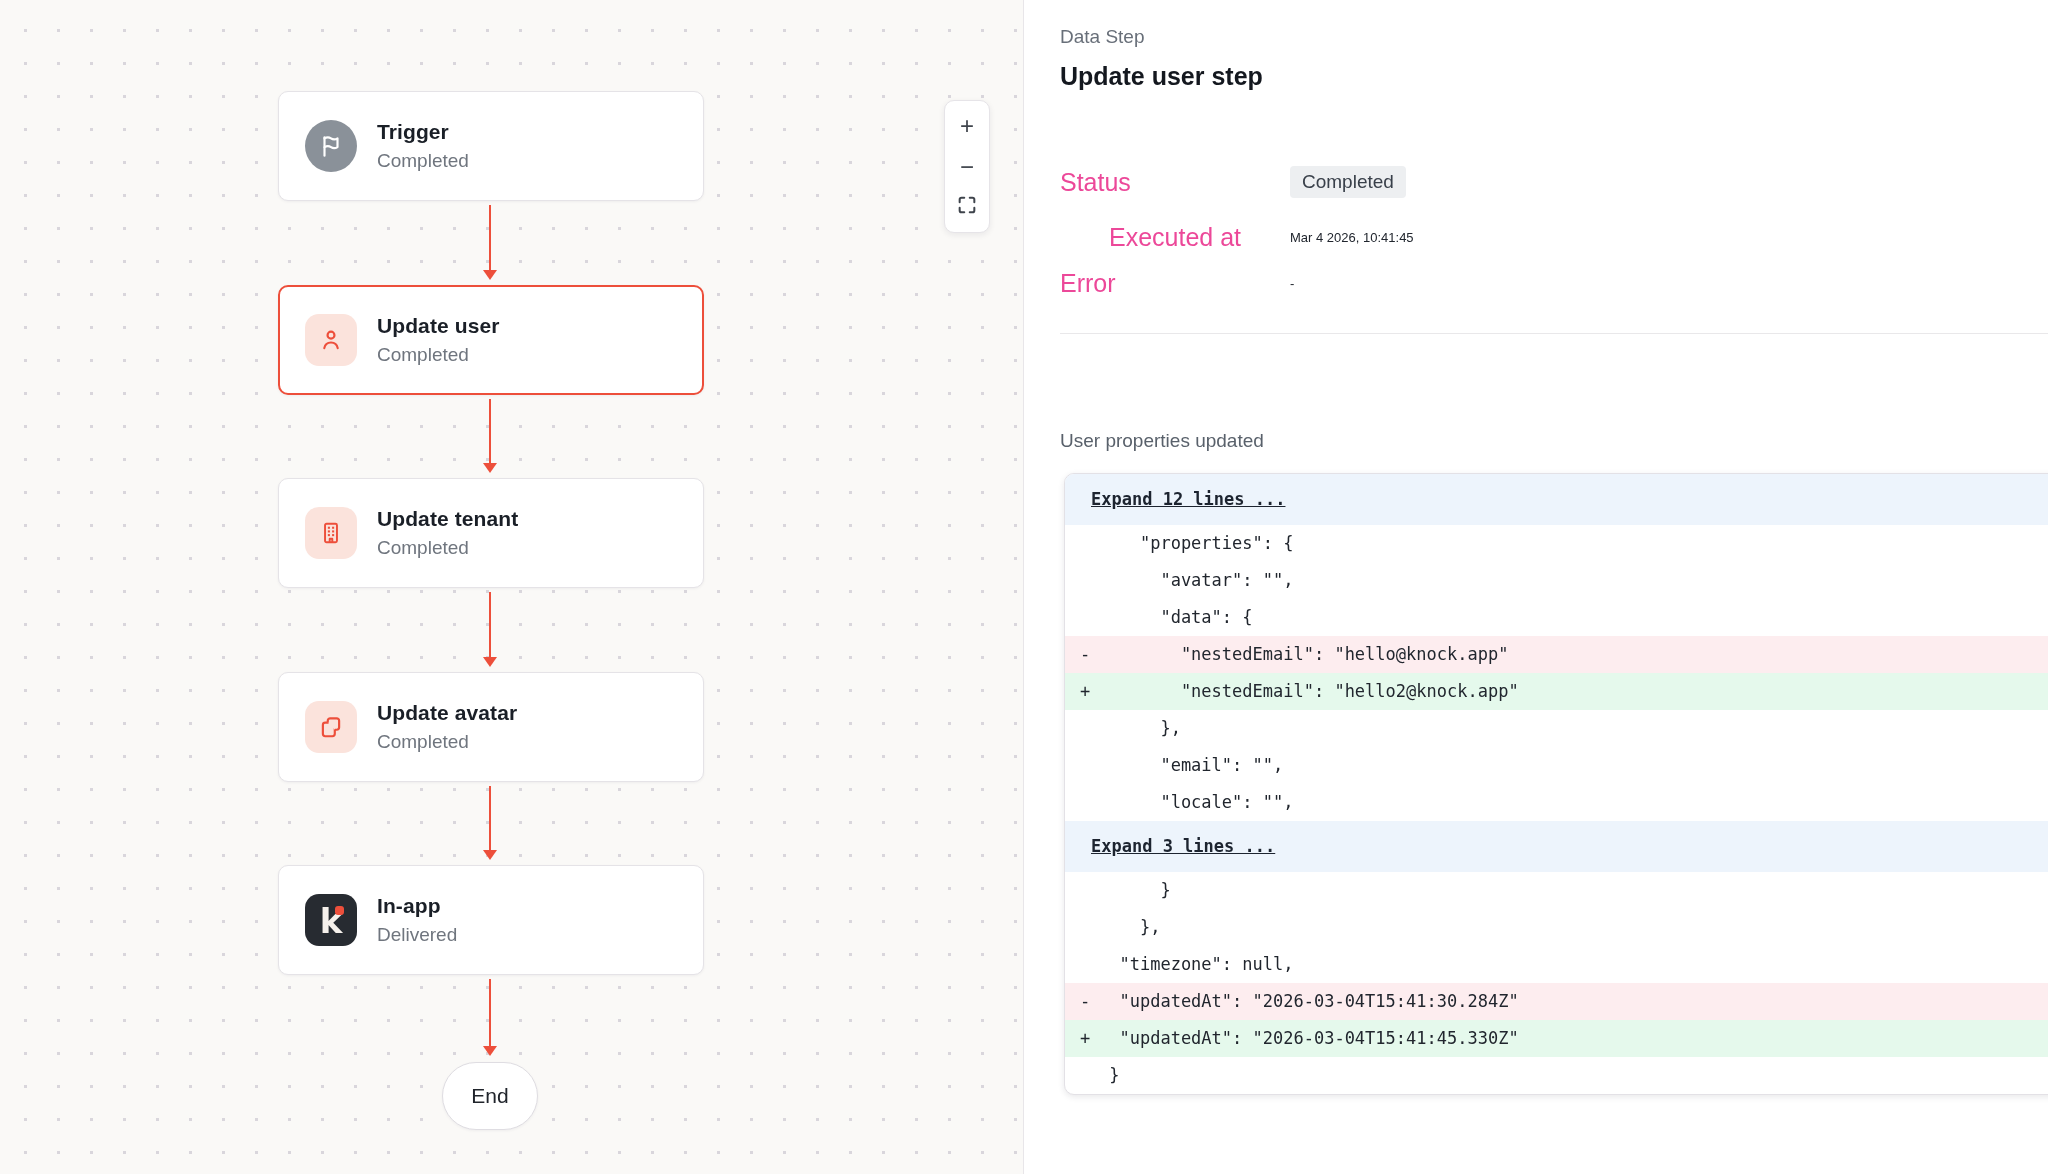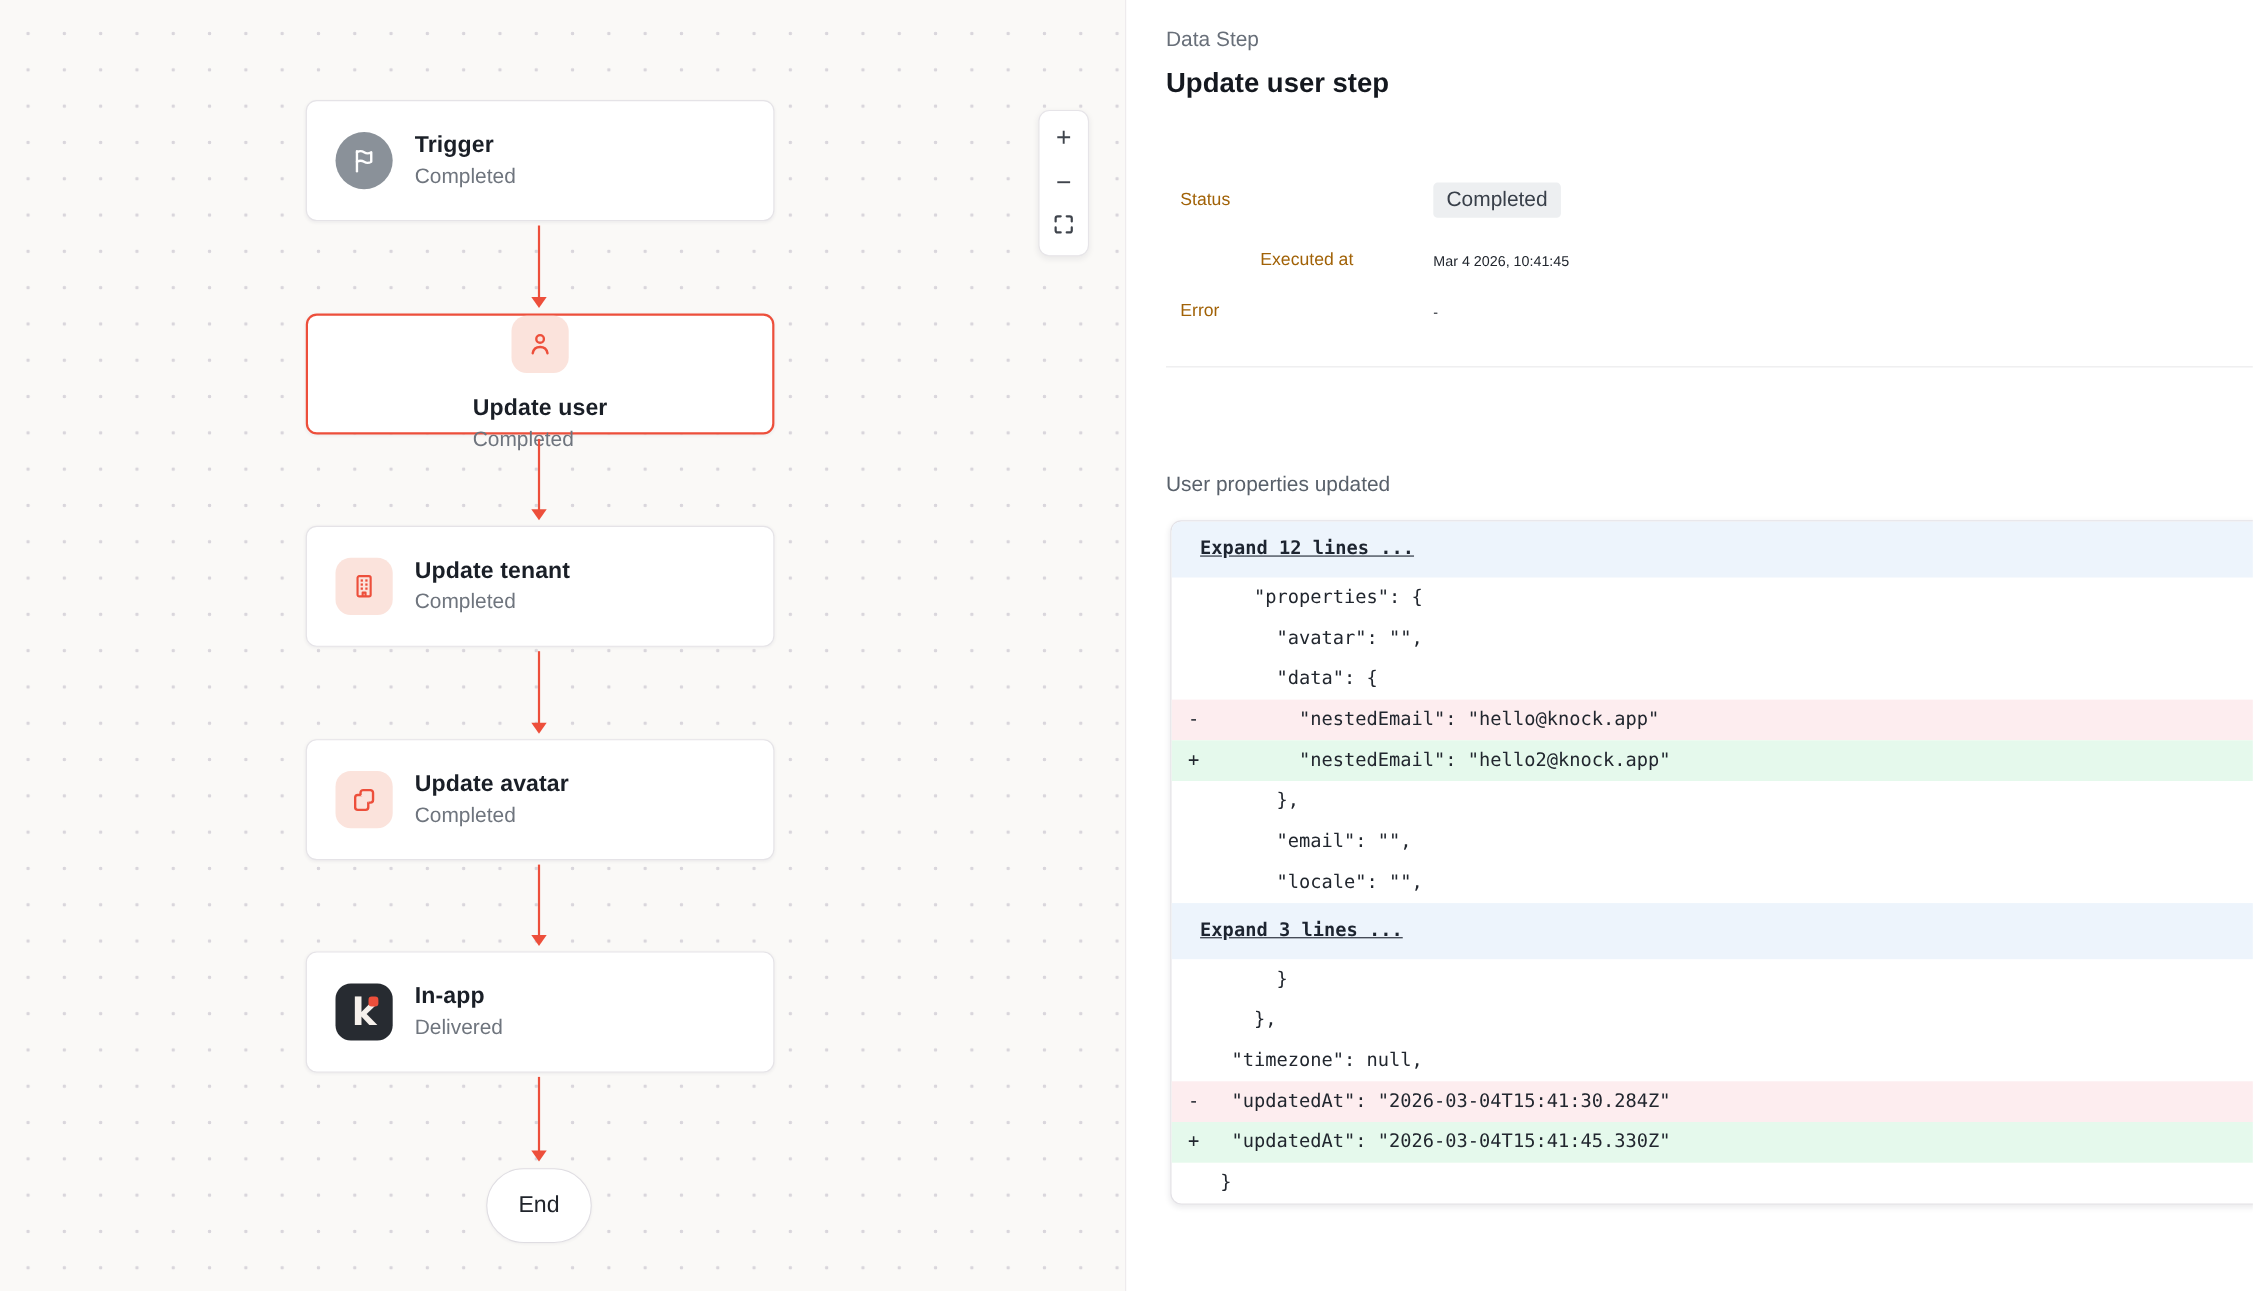--- a/index.html
+++ b/index.html
@@ -50,21 +50,21 @@
   .zoom-btn { width:44px; height:41px; display:flex; align-items:center; justify-content:center;
     background:none; border:none; cursor:pointer; color:#3f444c; font-size:24px;
     font-family:"Liberation Sans",sans-serif; }
 
   
   .panel { position:relative; width:1024px; height:1174px; background:#ffffff; }
   .eyebrow { position:absolute; left:36px; top:26px; font-size:19px; color:#686f79; }
   .panel-title { position:absolute; left:36px; top:62px; font-size:25px; font-weight:700; color:#14181f; }
 
   .kv-row { position:absolute; left:36px; right:20px; display:flex; align-items:center; height:40px; }
-  .kv-label { width:230px; flex:0 0 230px; font-size:16px; color:#a16207;margin-left:13px; }
+  .kv-label { width:230px; flex:0 0 230px; font-size:25px; color:#ec4899; }
   .kv-value { font-size:13px; color:#21262e; }
   .badge { display:inline-block; background:#edeff1; color:#39404a; font-size:19px;
     padding:5px 12px; border-radius:4px; }
   .link { color:var(--accent); cursor:pointer; }
   .divider { position:absolute; left:36px; right:-20px; top:333px; height:1px; background:#e9e8ea; }
   .section-label { position:absolute; left:36px; top:430px; font-size:19px; color:#59616b; }
 
   .diff-block { position:absolute; left:40px; top:473px; width:1010px;
     border:1px solid #e3e1e6; border-radius:10px; overflow:hidden; background:#ffffff;
     box-shadow:0 2px 6px rgba(25,25,50,0.10); }
@@ -105,21 +105,21 @@
             <path d="M6 21V4"></path>
             <path d="M6 5c2.2-1.3 4-1.3 6 0s3.8 1.3 6 0v8c-2.2 1.3-4 1.3-6 0s-3.8-1.3-6 0"></path>
           </svg>
         </div>
         <div class="node-text">
           <div class="node-title">Trigger</div>
           <div class="node-status">Completed</div>
         </div>
       </div>
       <div class="arrow" style="top: 205px; height: 66px;"></div>
-      <div class="node selected" style="top: 285px; flex-direction: column;">
+      <div class="node selected" style="top: 285px;">
         <div class="node-icon v-red">
           <svg width="26" height="26" viewBox="0 0 24 24" fill="none" stroke="#ED4F3B" stroke-width="2" stroke-linecap="round">
             <circle cx="12" cy="7.5" r="3.2"></circle>
             <path d="M5.8 19.5c.6-3.4 2.9-5.2 6.2-5.2s5.6 1.8 6.2 5.2"></path>
           </svg>
         </div>
         <div class="node-text">
           <div class="node-title">Update user</div>
           <div class="node-status">Completed</div>
         </div>

